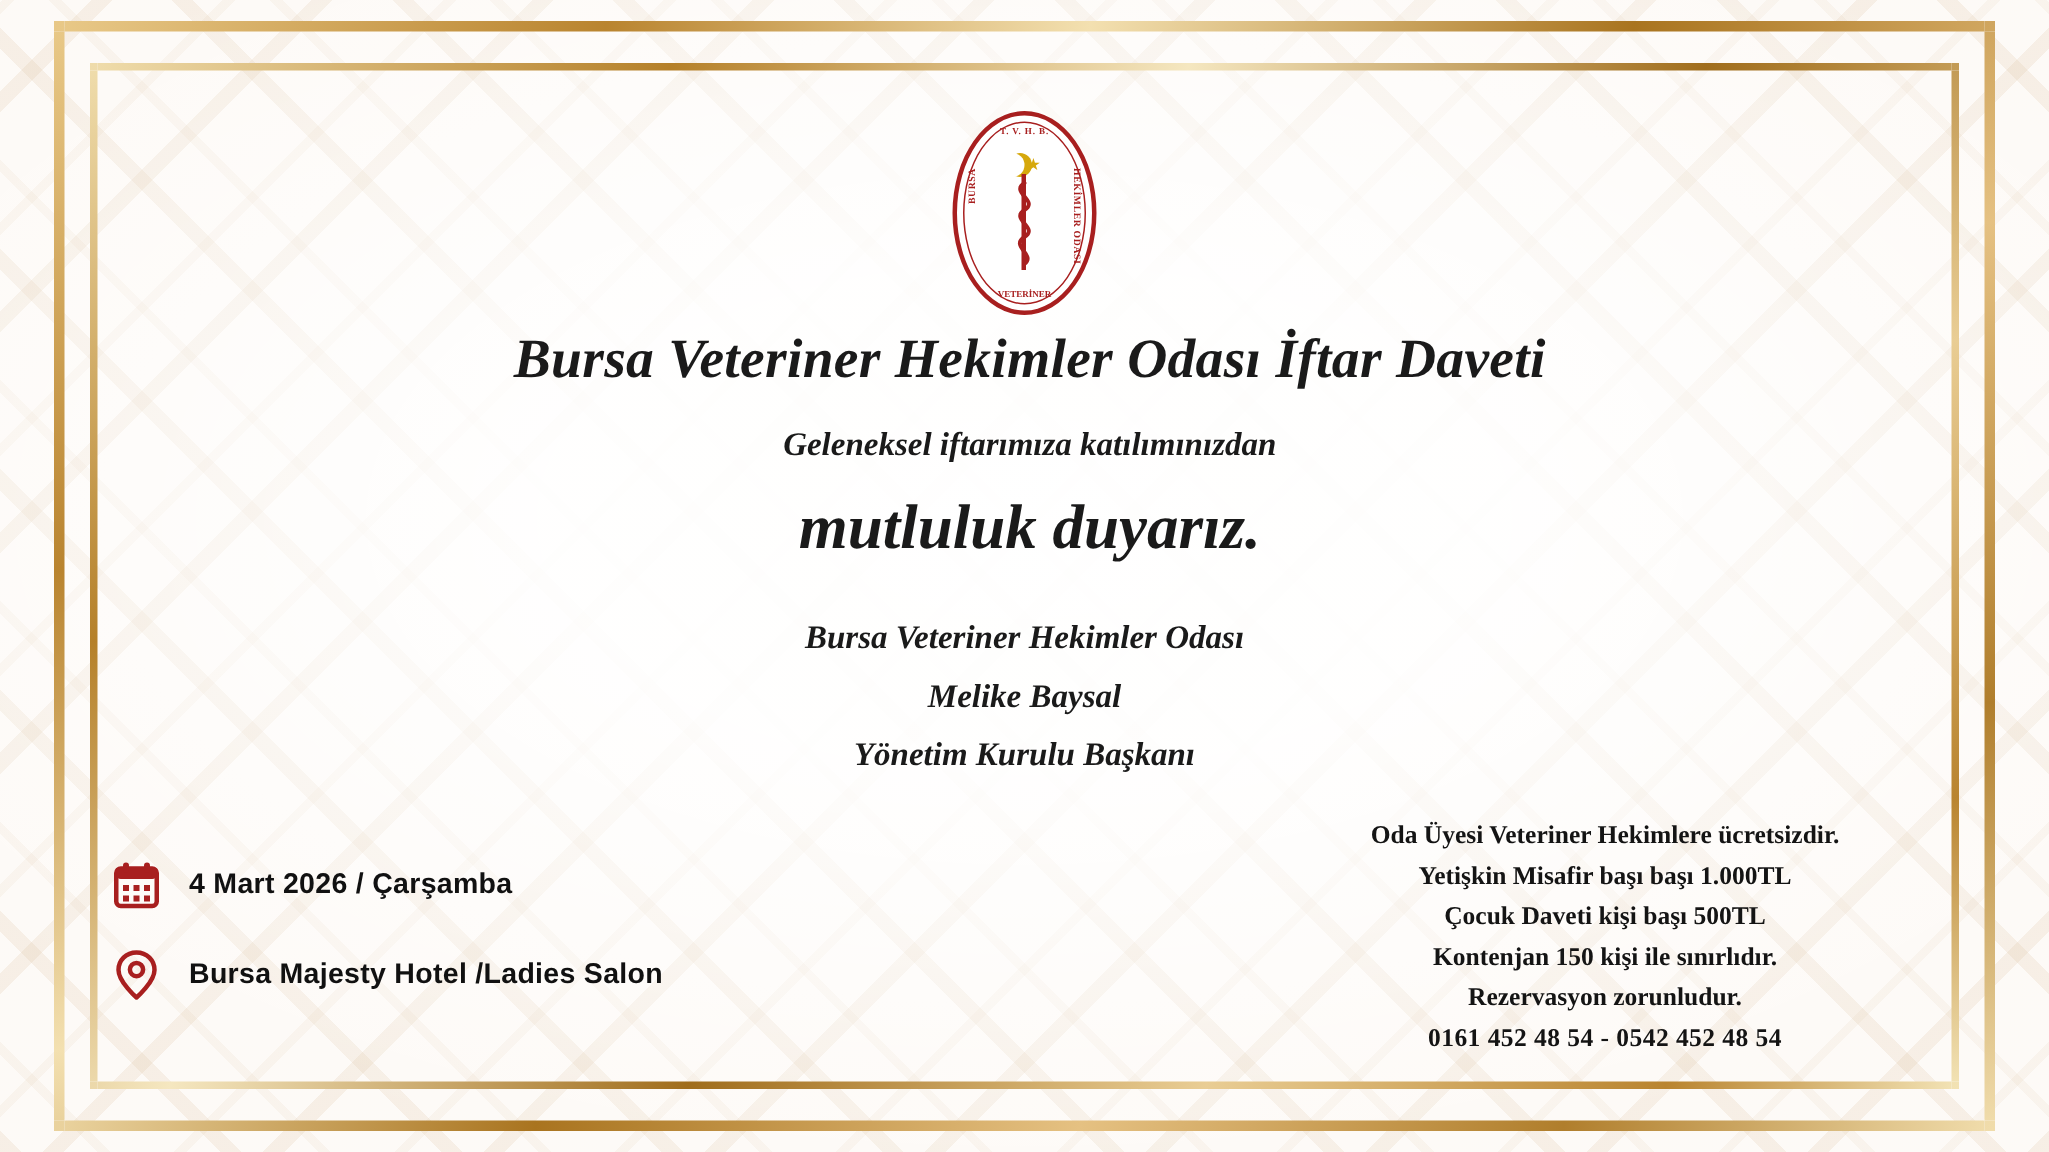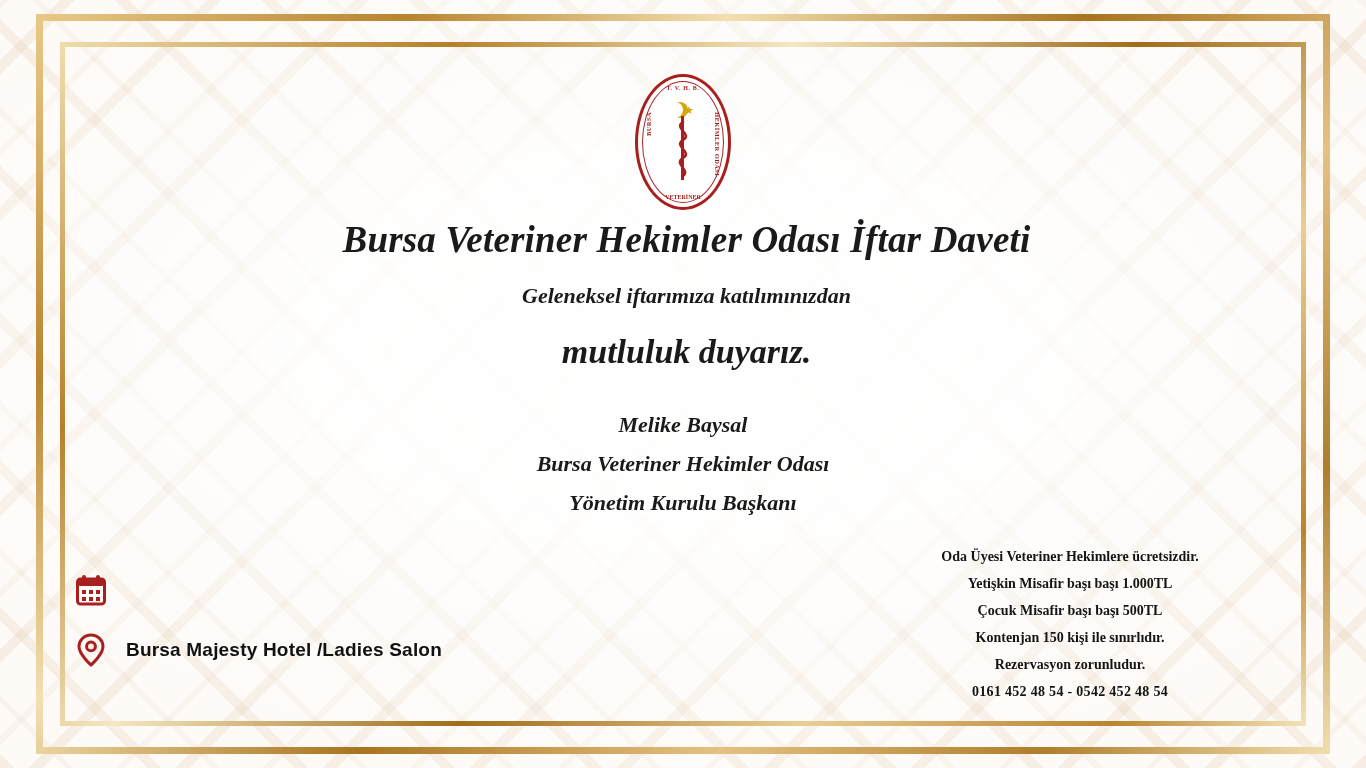--- a/index.html
+++ b/index.html
@@ -176,21 +176,21 @@
     top: 212px;
     text-align: center;
     color: #1a1a1a;
     font-family: "Liberation Serif", serif;
     font-style: italic;
     font-weight: bold;
     padding-left: 23px;
   }
   .headline .l1 { font-size: 37px; line-height: 56px; letter-spacing: 0.2px; }
   .headline .l2 { font-size: 22px; line-height: 56px; }
-  .headline .l3 { font-size: 34px; line-height: 56px; }
+  .headline .l3 { font-size: 42px; line-height: 56px; }
 
   .signature {
     position: absolute;
     left: 0; right: 0;
     top: 405px;
     text-align: center;
     color: #1a1a1a;
     font-family: "Liberation Serif", serif;
     font-style: italic;
     font-weight: bold;
@@ -231,21 +231,21 @@
     position: absolute;
     right: 76px;
     top: 543px;
     width: 440px;
     text-align: center;
     font-family: "Liberation Serif", serif;
     font-weight: bold;
     color: #141414;
   }
   .notes div {
-    font-size: 14px;
+    font-size: 17px;
     line-height: 27px;
     white-space: nowrap;
   }
   .notes div.phone { letter-spacing: 0.3px; }
 </style>
 </head>
 <body>
 
 <div id="invitation">
 
@@ -274,59 +274,60 @@
       </div>
     </div>
 
     <div class="headline">
       <div class="l1">Bursa Veteriner Hekimler Odası İftar Daveti</div>
       <div class="l2">Geleneksel iftarımıza katılımınızdan</div>
       <div class="l3">mutluluk duyarız.</div>
     </div>
 
     <div class="signature">
+      <div>Bursa Veteriner Hekimler Odası</div>
       <div>Melike Baysal</div>
-      <div>Bursa Veteriner Hekimler Odası</div>
       <div>Yönetim Kurulu  Başkanı</div>
     </div>
 
     <div class="details">
 
       <div class="detail-row">
         <span class="detail-icon">
           <svg width="30" height="32" viewBox="0 0 30 32">
             <rect x="1.5" y="5" width="27" height="25" rx="3" fill="none" stroke="#a81f1f" stroke-width="3"></rect>
             <rect x="1.5" y="5" width="27" height="7" rx="3" fill="#a81f1f"></rect>
             <rect x="6" y="1" width="4" height="7" rx="2" fill="#a81f1f"></rect>
             <rect x="20" y="1" width="4" height="7" rx="2" fill="#a81f1f"></rect>
             <rect x="6" y="16" width="4" height="4" fill="#a81f1f"></rect>
             <rect x="13" y="16" width="4" height="4" fill="#a81f1f"></rect>
             <rect x="20" y="16" width="4" height="4" fill="#a81f1f"></rect>
             <rect x="6" y="23" width="4" height="4" fill="#a81f1f"></rect>
             <rect x="13" y="23" width="4" height="4" fill="#a81f1f"></rect>
             <rect x="20" y="23" width="4" height="4" fill="#a81f1f"></rect>
           </svg>
         </span>
+        <span class="detail-text">4 Mart 2026 / Çarşamba</span>
       </div>
 
       <div class="detail-row">
         <span class="detail-icon">
           <svg width="28" height="34" viewBox="0 0 28 34">
             <path d="M14 2 C7 2, 2 7.4, 2 13.6 C2 21.5, 14 32, 14 32 C14 32, 26 21.5, 26 13.6 C26 7.4, 21 2, 14 2 Z" fill="none" stroke="#a81f1f" stroke-width="3" stroke-linejoin="round"></path>
             <circle cx="14" cy="13.4" r="4.4" fill="none" stroke="#a81f1f" stroke-width="3"></circle>
           </svg>
         </span>
         <span class="detail-text">Bursa Majesty Hotel /Ladies Salon</span>
       </div>
 
     </div>
 
     <div class="notes">
       <div>Oda Üyesi Veteriner Hekimlere ücretsizdir.</div>
       <div>Yetişkin Misafir başı başı 1.000TL</div>
-      <div>Çocuk Misafir  başı başı 500TL</div>
+      <div>Çocuk Daveti  kişi başı 500TL</div>
       <div>Kontenjan 150 kişi ile sınırlıdır.</div>
       <div>Rezervasyon zorunludur.</div>
       <div class="phone">0161 452 48 54  -  0542 452 48 54</div>
     </div>
 
   </div>
 </div>
 
 </body></html>

